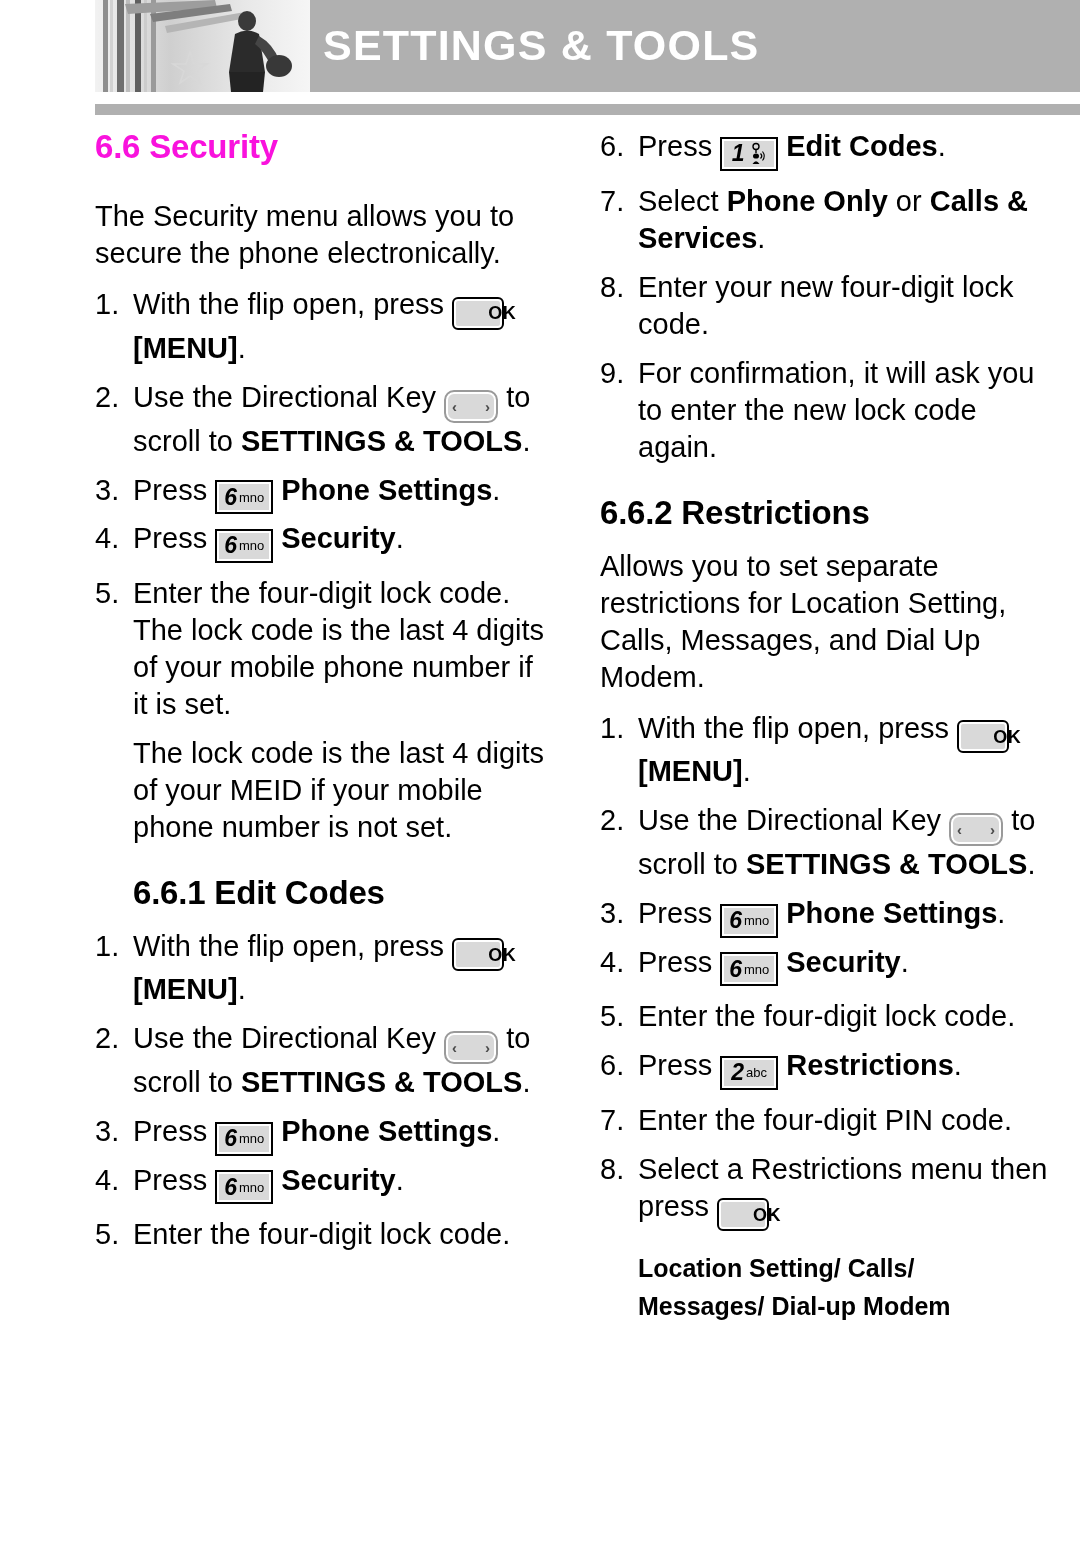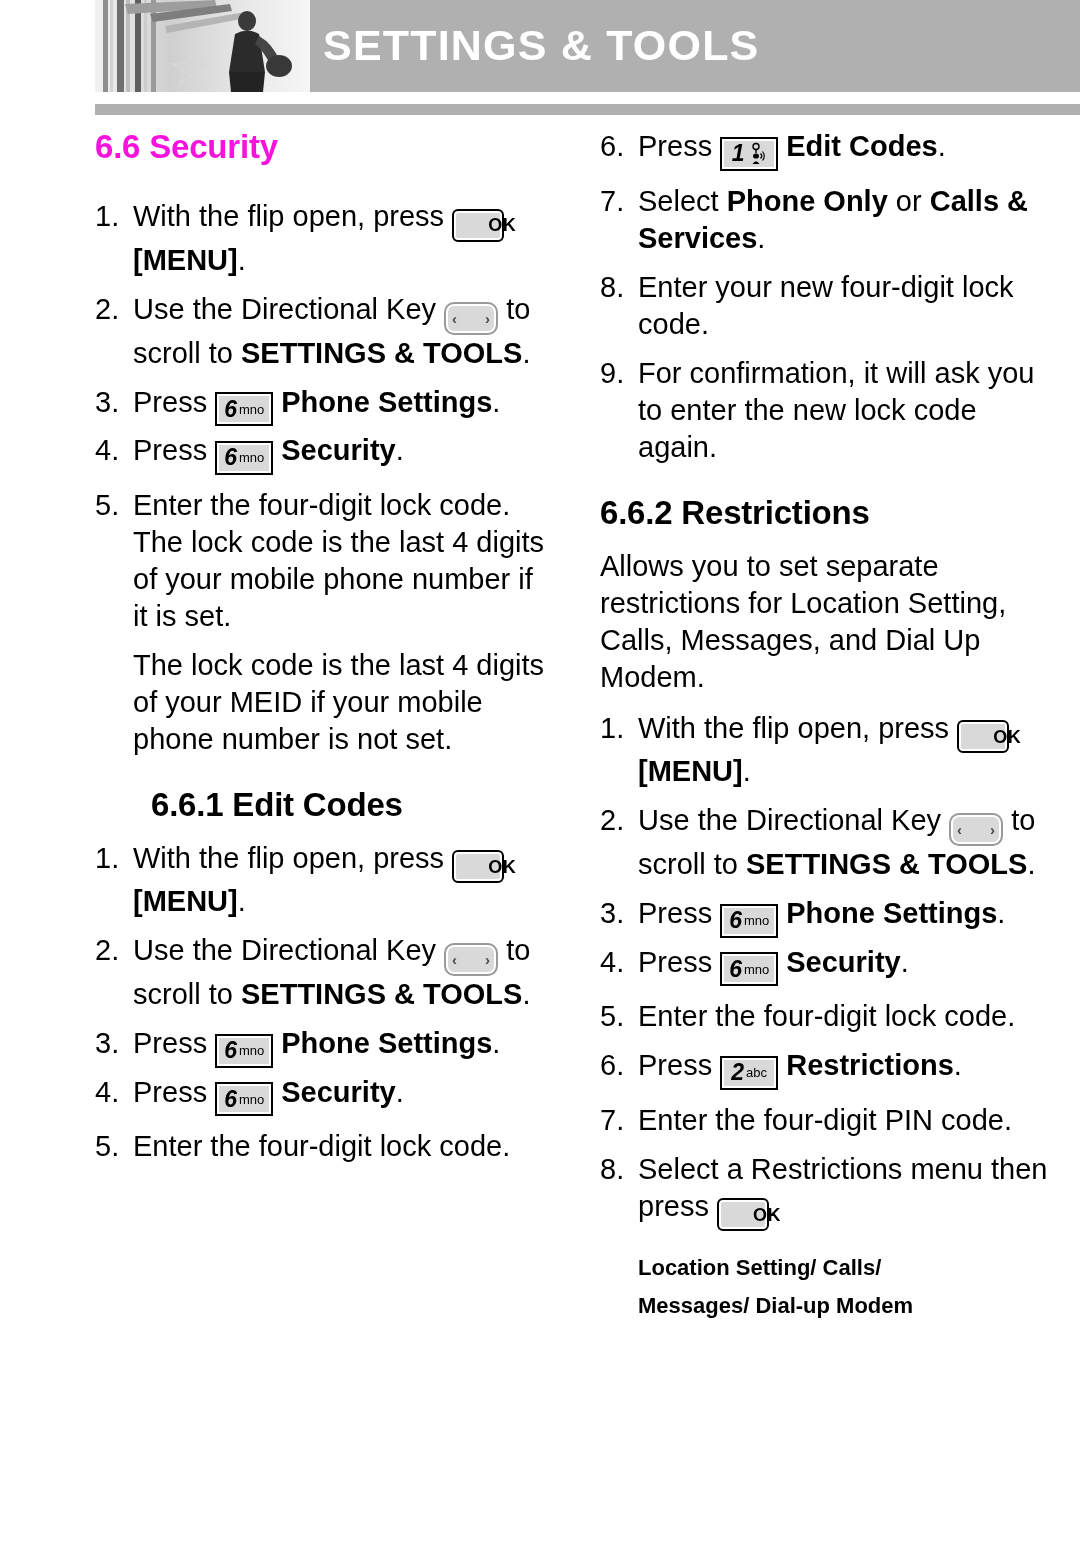--- a/index.html
+++ b/index.html
@@ -103,21 +103,21 @@
     text-align: left;
   }
   .step .body {
     flex: 1 1 auto;
   }
   .step.compact { margin-bottom: 6px; }
 
   b, .b { font-weight: bold; }
 
   .bold-block {
-    font-size: 22px;
+    font-size: 25px;
     line-height: 38px;
     font-weight: bold;
     color: #000;
     margin-left: 38px;
     margin-top: 18px;
   }
 
   
   .key {
     display: inline-block;
@@ -253,20 +253,21 @@
       </svg>
     </div>
     <div class="header-title">SETTINGS &amp; TOOLS</div>
   </div>
   <div class="header-rule"></div>
 
   <div class="col col-left">
 
     <div class="section-title">6.6 Security</div>
 
+    <div class="para">The Security menu allows you to secure the phone electronically.</div>
 
     <div class="step">
       <span class="num">1.</span>
       <span class="body"><span>With the flip open, press </span><span class="key"><span class="key-ok">
               <span>OK</span>
             </span></span> <b>[MENU]</b><span>.</span></span>
     </div>
 
     <div class="step">
       <span class="num">2.</span>
@@ -295,21 +296,21 @@
     <div class="step">
       <span class="num">5.</span>
       <span class="body">Enter the four-digit lock code. The lock code is the last 4 digits of your mobile phone number if it is set.</span>
     </div>
 
     <div class="step">
       <span class="num"></span>
       <span class="body">The lock code is the last 4 digits of your MEID if your mobile phone number is not set.</span>
     </div>
 
-    <div class="sub-head" style="margin-left:56px;">6.6.1 Edit Codes</div>
+    <div class="sub-head" style="margin-left:38px;">6.6.1 Edit Codes</div>
 
 
     <div class="step">
       <span class="num">1.</span>
       <span class="body"><span>With the flip open, press </span><span class="key"><span class="key-ok">
               <span>OK</span>
             </span></span> <b>[MENU]</b><span>.</span></span>
     </div>
 
     <div class="step">

